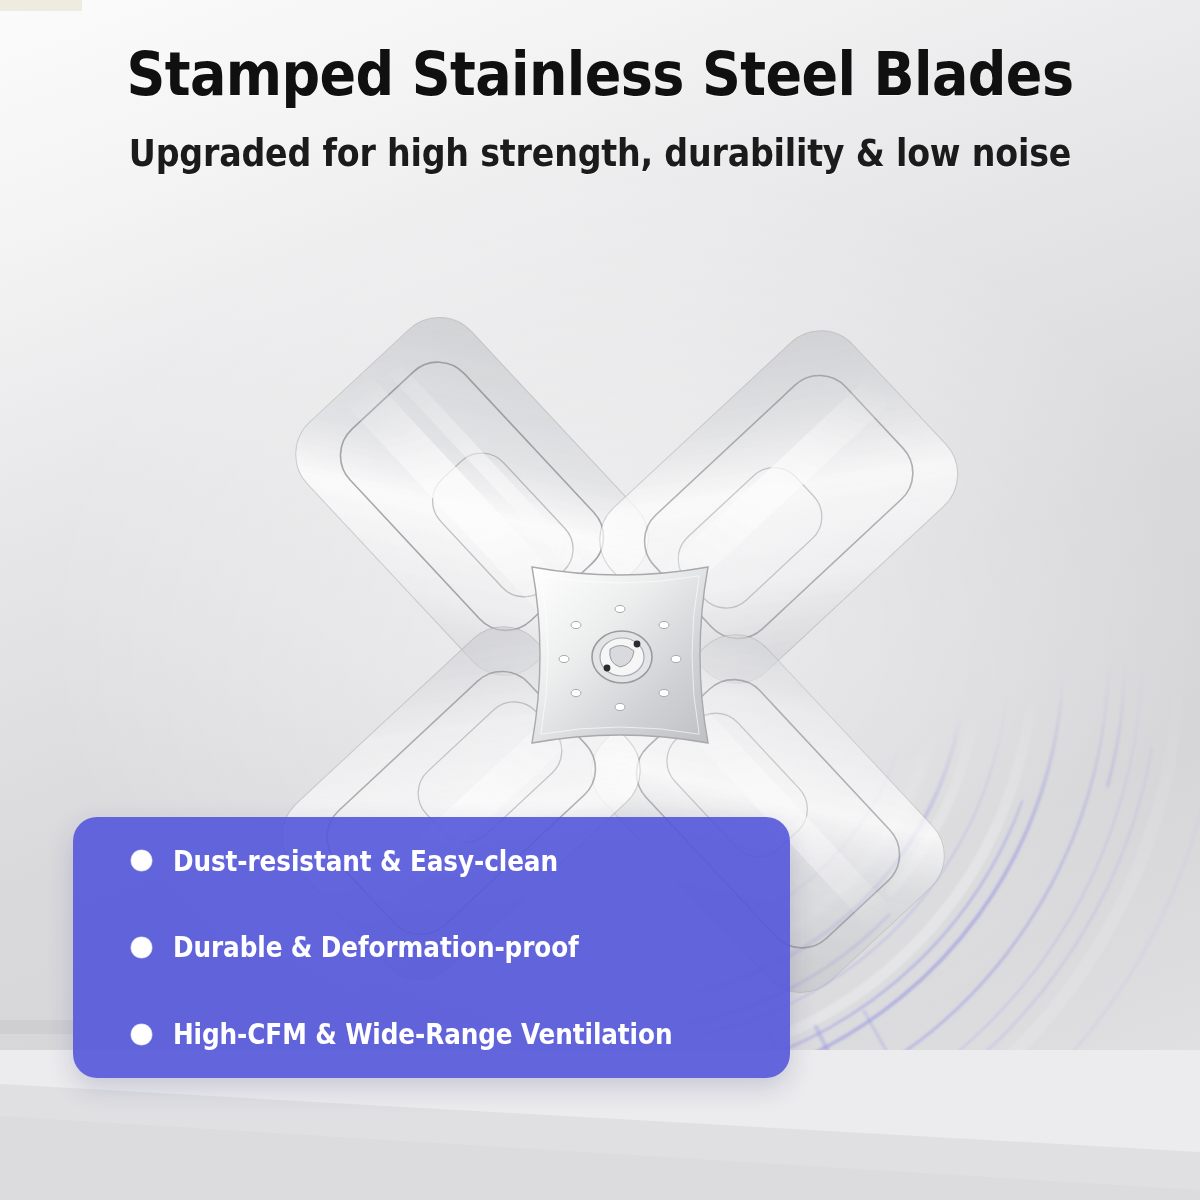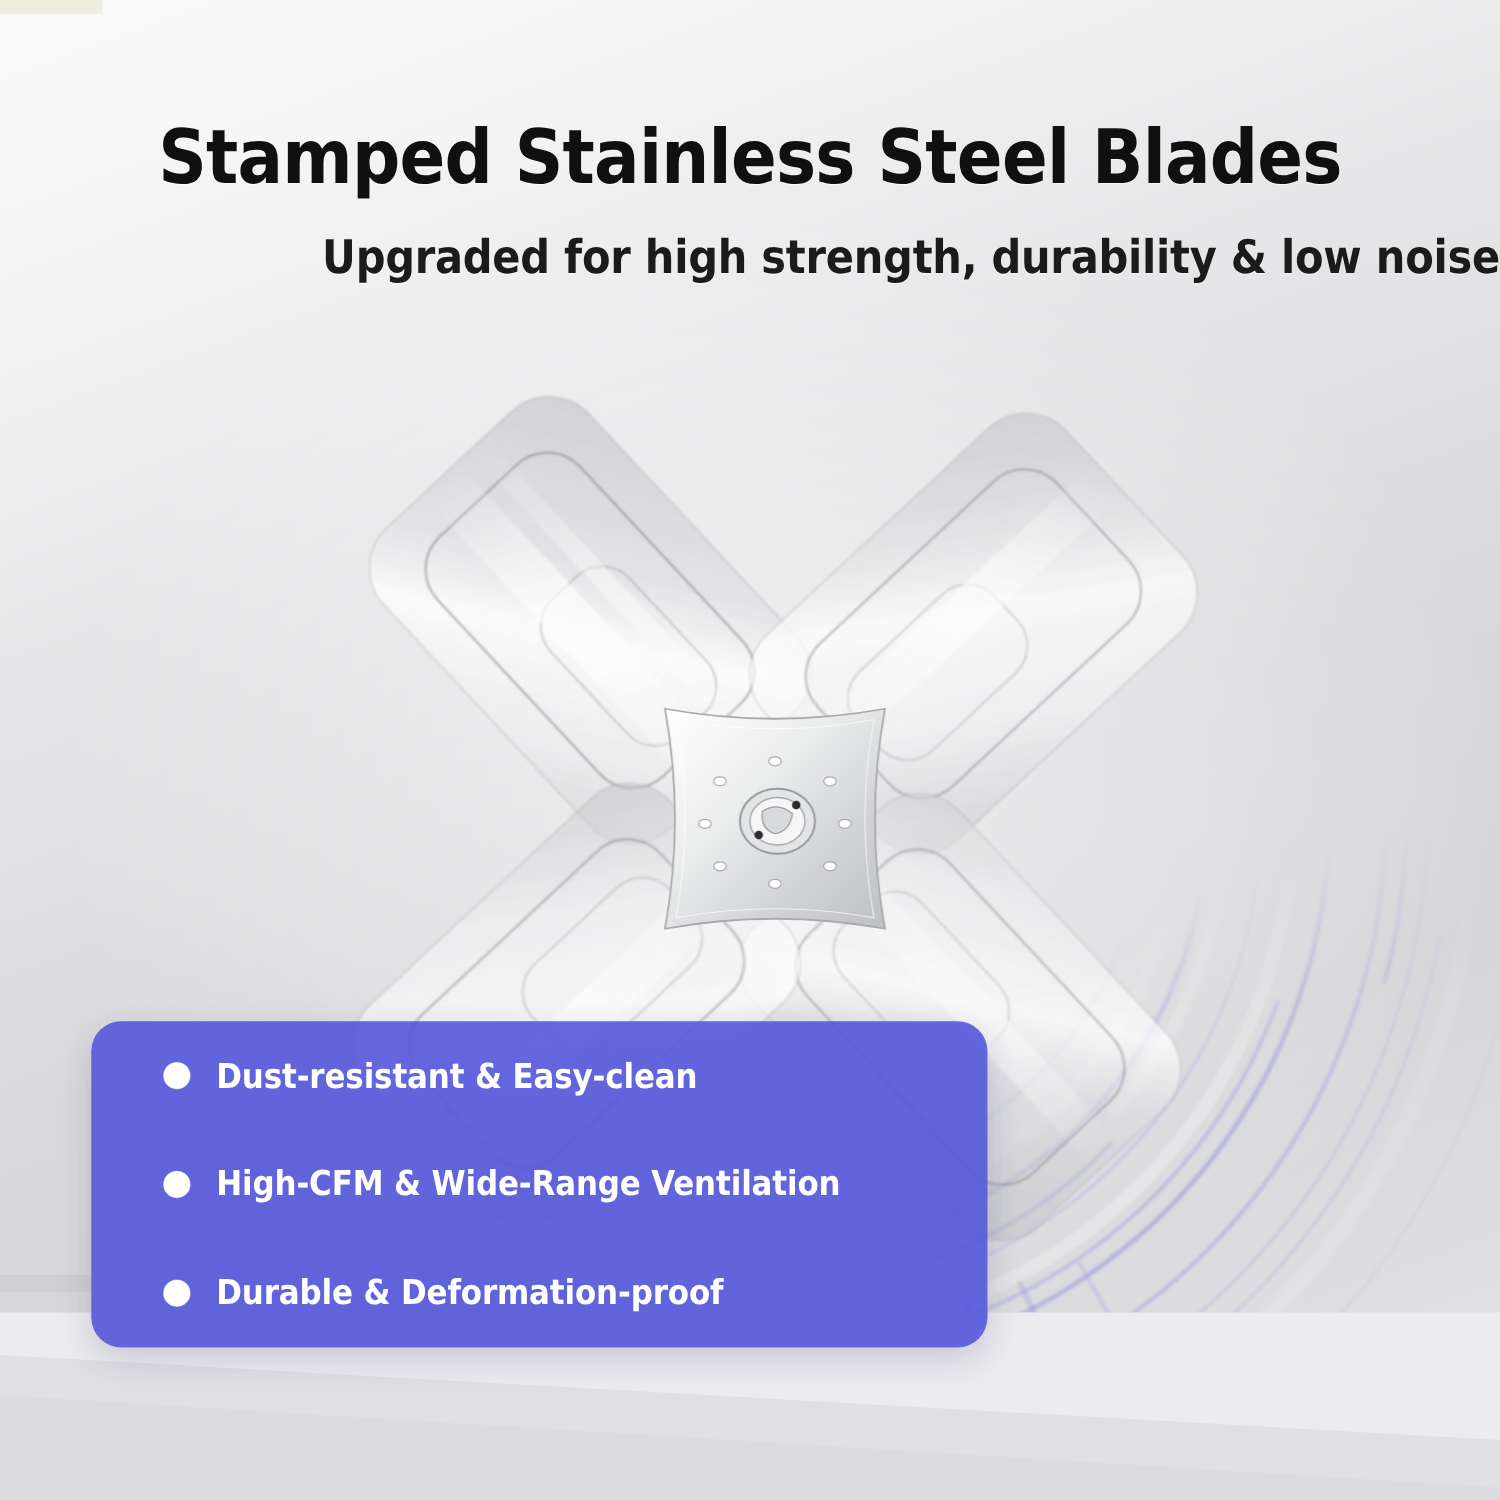--- a/index.html
+++ b/index.html
@@ -22,32 +22,31 @@
   .swirl{position:absolute;left:0;top:0;width:1200px;height:1200px;}
   .swirl svg{display:block;}
 
   
   .fan{position:absolute;left:0;top:0;width:1200px;height:1200px;}
   .fan svg{display:block;}
 
   
   .headings{position:absolute;left:0;top:0;width:1200px;text-align:center;}
   .headline{
-    margin:0;padding-top:96px;
+    margin:0;padding-top:44px;
     font-size:60px;line-height:1.0;font-weight:800;letter-spacing:-0.6px;
     color:#101010;
     font-family:"DejaVu Sans Condensed","DejaVu Sans","Liberation Sans",sans-serif;
     text-shadow:0 1px 0 rgba(255,255,255,.65);
   }
   .subline{
     margin:0;font-size:37px;line-height:1.42;font-weight:600;letter-spacing:-0.2px;
     color:#1b1b1b;
     font-family:"DejaVu Sans Condensed","DejaVu Sans","Liberation Sans",sans-serif;
     text-shadow:0 1px 0 rgba(255,255,255,.6);
-    text-align:right;
   }
   .subline.first{padding-top:24px;}
 
   
   .feature-card{
     position:absolute;left:73px;top:817px;width:717px;height:261px;
     border-radius:24px;
     background:rgba(84,86,218,.90);
     box-shadow:0 10px 26px rgba(40,40,110,.18);
     overflow:hidden;
@@ -285,23 +284,23 @@
 
   <div class="feature-card">
 
     <div class="feature-row">
       <span class="bullet-dot"></span>
       <span class="feature-text">Dust-resistant &amp; Easy-clean</span>
     </div>
 
     <div class="feature-row">
       <span class="bullet-dot"></span>
+      <span class="feature-text">Durable &amp; Deformation-proof</span>
+    </div>
+
+    <div class="feature-row">
+      <span class="bullet-dot"></span>
       <span class="feature-text">High-CFM &amp; Wide-Range Ventilation</span>
     </div>
 
-    <div class="feature-row">
-      <span class="bullet-dot"></span>
-      <span class="feature-text">Durable &amp; Deformation-proof</span>
-    </div>
-
   </div>
 
 </div>
 
 </body></html>

